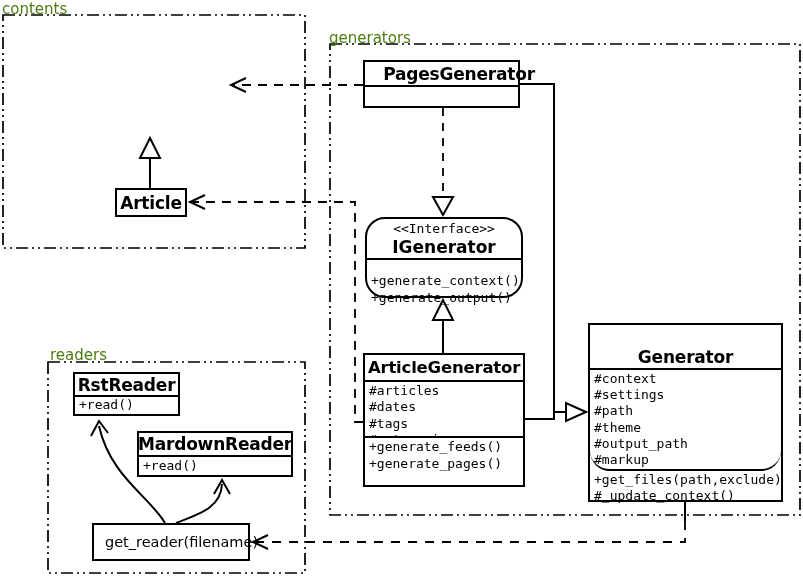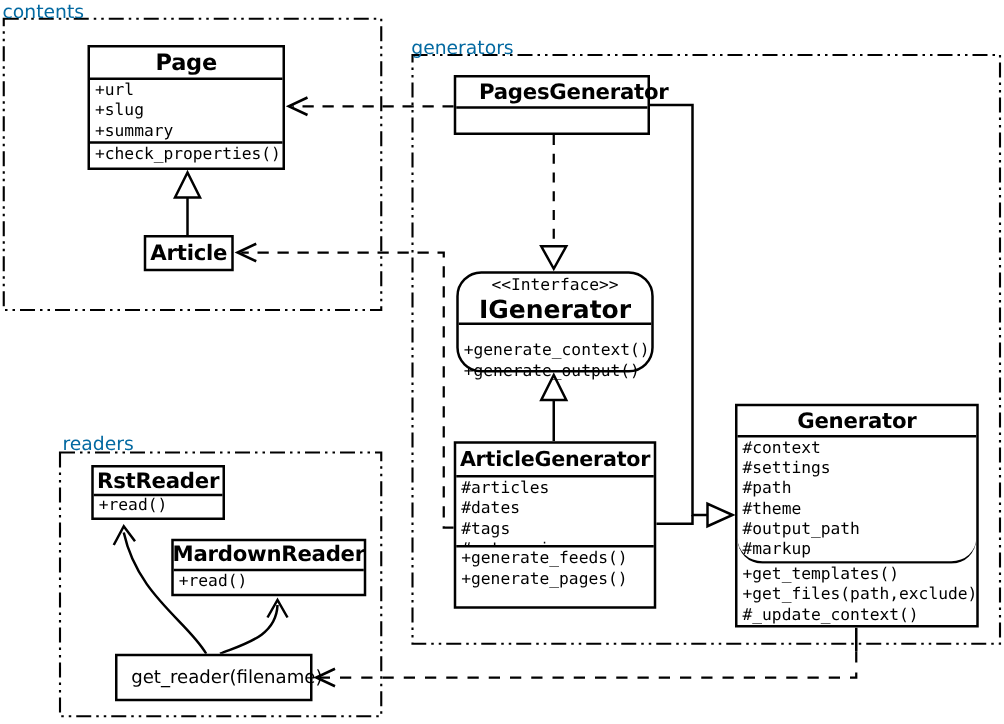--- a/index.html
+++ b/index.html
@@ -1,30 +1,30 @@
 <!DOCTYPE html>
 <html><head>
 <meta charset="utf-8">
 <style>
   html,body{margin:0;padding:0;background:#ffffff;}
   #canvas{position:relative;width:803px;height:579px;background:#ffffff;overflow:hidden;
           font-family:"DejaVu Sans",sans-serif;color:#000;}
   #wires{position:absolute;left:0;top:0;width:803px;height:579px;}
-  .pkg-label{position:absolute;font-size:15px;line-height:17px;color:#0369a1;white-space:nowrap;}
+  .pkg-label{position:absolute;font-size:15px;line-height:17px;color:#4d7c0f;white-space:nowrap;}
   .cls{position:absolute;background:#fff;border:2px solid #000;box-sizing:border-box;}
   .cls .title{font-weight:bold;font-size:17px;display:flex;align-items:center;justify-content:center;
               white-space:nowrap;border-bottom:2px solid #000;box-sizing:border-box;letter-spacing:-0.2px;}
   .cls .solo-title{border-bottom:none;height:100%;}
   .cls .rows{font-family:"DejaVu Sans Mono",monospace;font-size:13px;padding:1px 0 0 4px;
              box-sizing:border-box;white-space:nowrap;overflow:hidden;}
   .cls .rows.mid{border-bottom:2px solid #000;}
   .stereo{font-family:"DejaVu Sans Mono",monospace;font-size:13px;font-weight:normal;line-height:16px;}
   .iface-head{display:flex;flex-direction:column;align-items:center;justify-content:center;
               border-bottom:2px solid #000;box-sizing:border-box;}
-  .iface-head .iname{font-weight:bold;font-size:20px;line-height:20px;}
+  .iface-head .iname{font-weight:bold;font-size:17px;line-height:20px;}
   .plain-node{position:absolute;background:#fff;border:2px solid #000;box-sizing:border-box;
               display:flex;align-items:center;justify-content:center;font-size:14.5px;white-space:nowrap;}
 </style>
 </head>
 <body>
 
 <div id="canvas">
 
   <svg id="wires" viewBox="0 0 803 579" xmlns="http://www.w3.org/2000/svg">
 
@@ -60,31 +60,20 @@
     <path d="M 91,436 L 99,421 L 108,433" fill="none" stroke="#000" stroke-width="2"></path>
 
     <path d="M 176,523 C 196,515 221,509 222,484" fill="none" stroke="#000" stroke-width="2"></path>
     <path d="M 214,494 L 222,480 L 230,494" fill="none" stroke="#000" stroke-width="2"></path>
   </svg>
 
   <div class="pkg-label" style="left:2px;top:1px;">contents</div>
   <div class="pkg-label" style="left:329px;top:30px;">generators</div>
   <div class="pkg-label" style="left:50px;top:347px;">readers</div>
 
-  <div class="cls" style="left:70px;top:36px;width:158px;height:100px;">
-    <div class="title" style="height:26px;font-size:18px;">Page</div>
-    <div class="rows mid" style="height:51px;line-height:16.3px;">
-      <div>+url</div>
-      <div>+slug</div>
-      <div>+summary</div>
-    </div>
-    <div class="rows" style="height:19px;line-height:16px;">
-      <div>+check_properties()</div>
-    </div>
-  </div>
 
   <div class="cls" style="left:115px;top:188px;width:72px;height:29px;">
     <div class="title solo-title">Article</div>
   </div>
 
   <div class="cls" style="left:363px;top:60px;width:157px;height:48px;">
     <div class="title" style="height:25px;padding-left:35px;">PagesGenerator</div>
   </div>
 
   <div class="cls" style="left:365px;top:217px;width:158px;height:81px;border-radius:20px;">
@@ -106,31 +95,30 @@
       <div>#tags</div>
       <div>#categories</div>
     </div>
     <div class="rows" style="height:35px;line-height:16.5px;">
       <div>+generate_feeds()</div>
       <div>+generate_pages()</div>
     </div>
   </div>
 
   <div class="cls" style="left:588px;top:323px;width:195px;height:179px;">
-    <div class="title" style="height:25px;">Generator</div>
+    <div class="title" style="height:25px;margin-top:20px;">Generator</div>
     <div class="rows mid" style="height:101px;line-height:16.2px;border-radius:20px;">
       <div>#context</div>
       <div>#settings</div>
       <div>#path</div>
       <div>#theme</div>
       <div>#output_path</div>
       <div>#markup</div>
     </div>
     <div class="rows" style="height:49px;line-height:16.3px;">
-      <div>+get_templates()</div>
       <div>+get_files(path,exclude)</div>
       <div>#_update_context()</div>
     </div>
   </div>
 
   <div class="cls" style="left:73px;top:372px;width:107px;height:44px;">
     <div class="title" style="height:23px;">RstReader</div>
     <div class="rows" style="height:17px;line-height:14.5px;">
       <div>+read()</div>
     </div>

